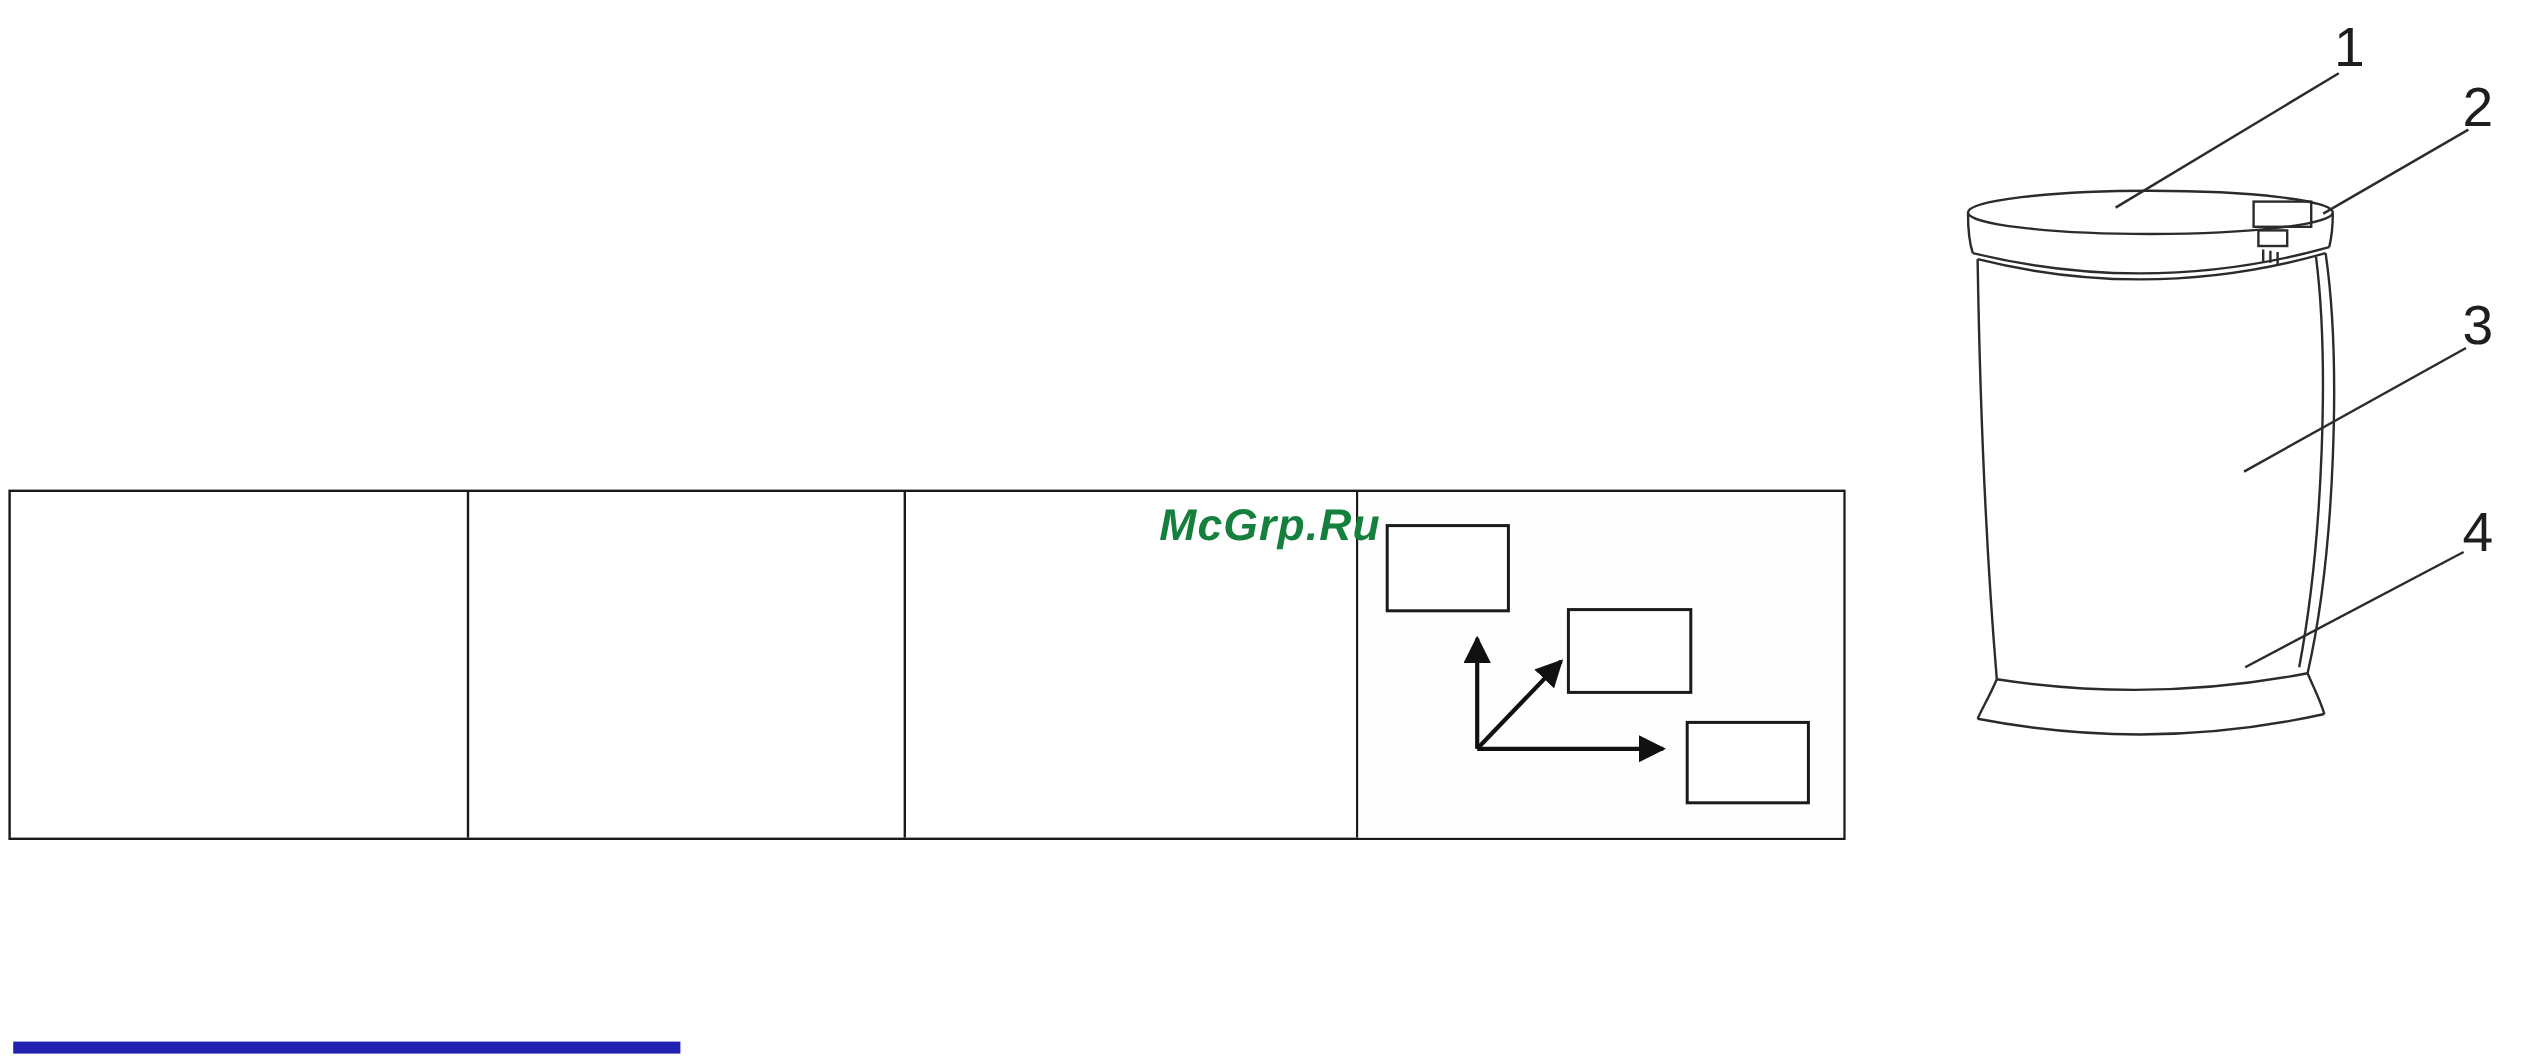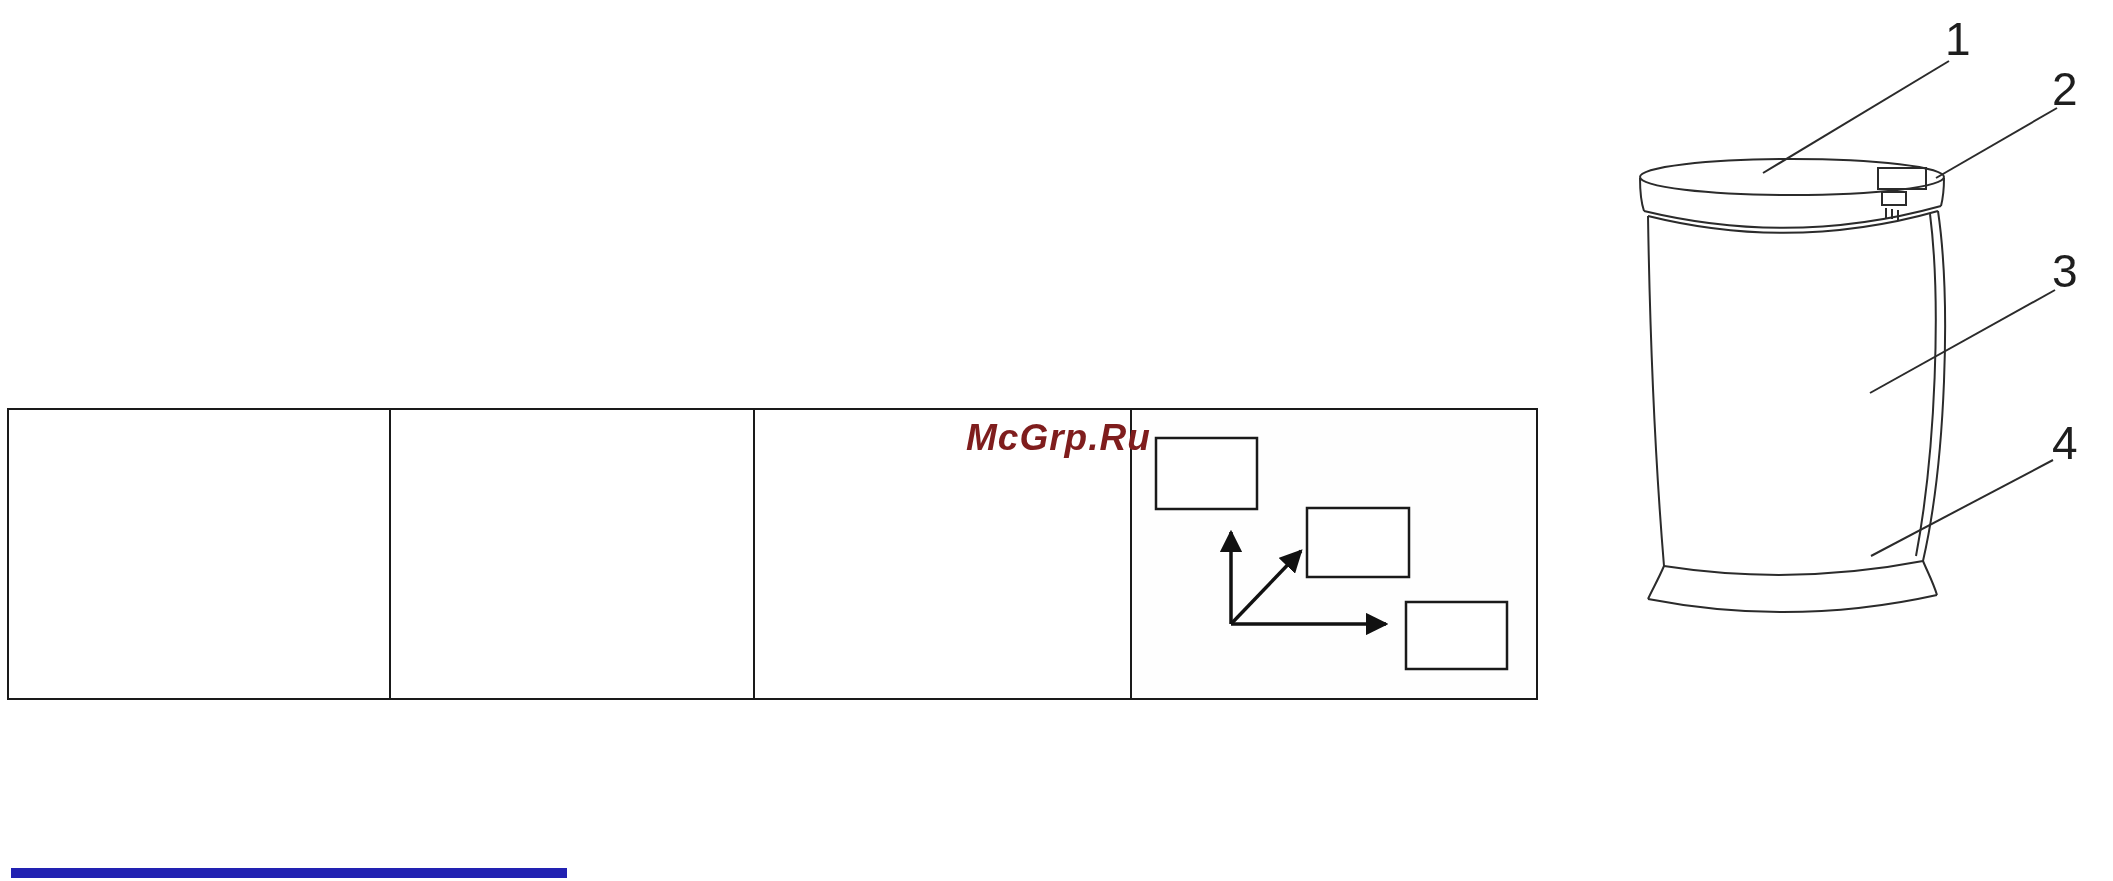--- a/index.html
+++ b/index.html
@@ -33,21 +33,21 @@
   .grid-table .cell.c4 { flex: 1; border-right: none; background: #fefefe; }
   
   .watermark {
     position: absolute;
     left: 966px;
     top: 417px;
     font-size: 37px;
     font-style: italic;
     font-weight: bold;
     letter-spacing: 1px;
-    color: #7f1d1d;
+    color: #15803d;
     white-space: nowrap;
   }
   
   .callout {
     position: absolute;
     font-size: 46px;
     line-height: 1;
     color: #1e1e1e;
     font-weight: 400;
   }

